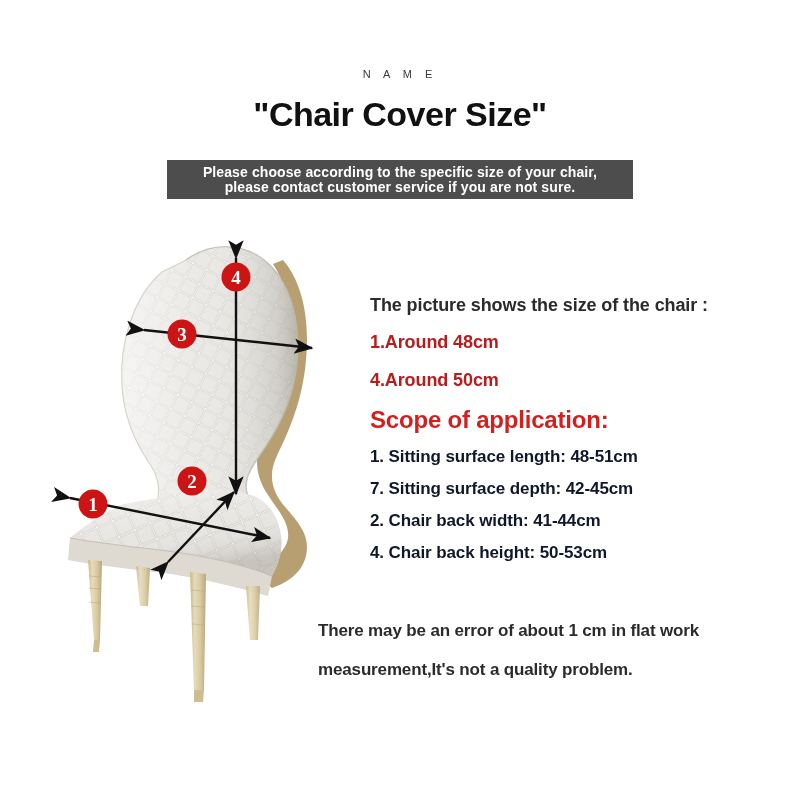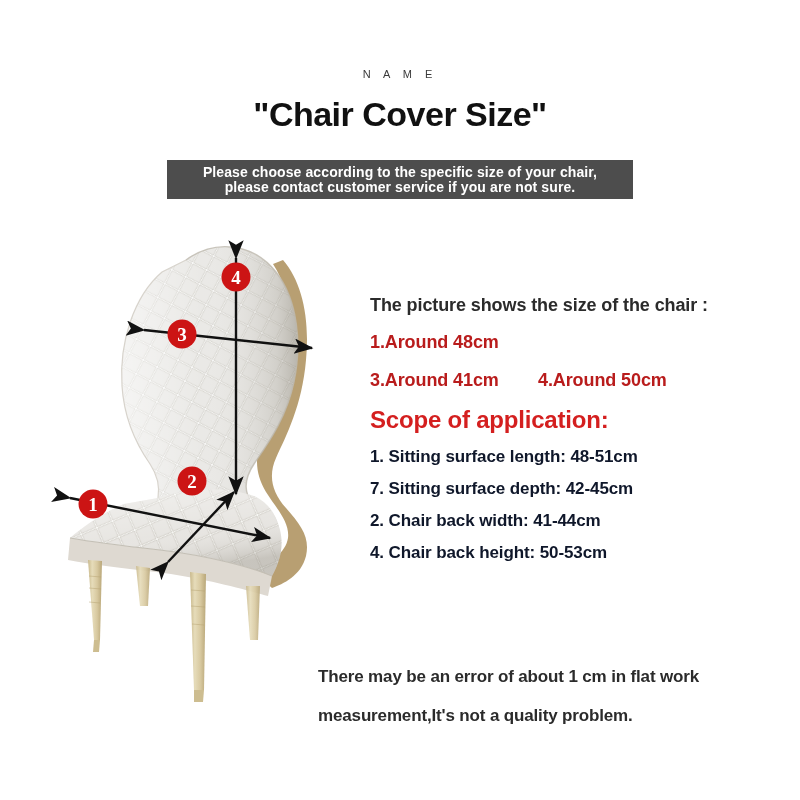--- a/index.html
+++ b/index.html
@@ -125,21 +125,21 @@
     font-weight: 700;
     color: #0f172a;
     margin-bottom: 15px;
     letter-spacing: -0.1px;
     line-height: 1.0;
   }
 
   .disclaimer {
     position: absolute;
     left: 318px;
-    top: 657px;
+    top: 611px;
     width: 470px;
     font-size: 17px;
     font-weight: 700;
     color: #2b2b2b;
     line-height: 39px;
     letter-spacing: -0.15px;
   }
   .disclaimer .dline { display: block; white-space: nowrap; }
 </style>
 </head>
@@ -280,21 +280,20 @@
 
   <div class="info-column">
 
     <p class="info-lead">The picture shows the size of the chair :</p>
 
     <div class="around-row">
       <span class="col1">1.Around 48cm</span>
     </div>
 
     <div class="around-row">
-      <span class="col1">3.Around 41cm</span>
       <span class="col2">4.Around 50cm</span>
     </div>
 
     <div class="scope-heading">Scope of application:</div>
 
     <ul class="scope-list">
       <li>1. Sitting surface length: 48-51cm</li>
       <li>7. Sitting surface depth: 42-45cm</li>
       <li>2. Chair back width: 41-44cm</li>
       <li>4. Chair back height: 50-53cm</li>

